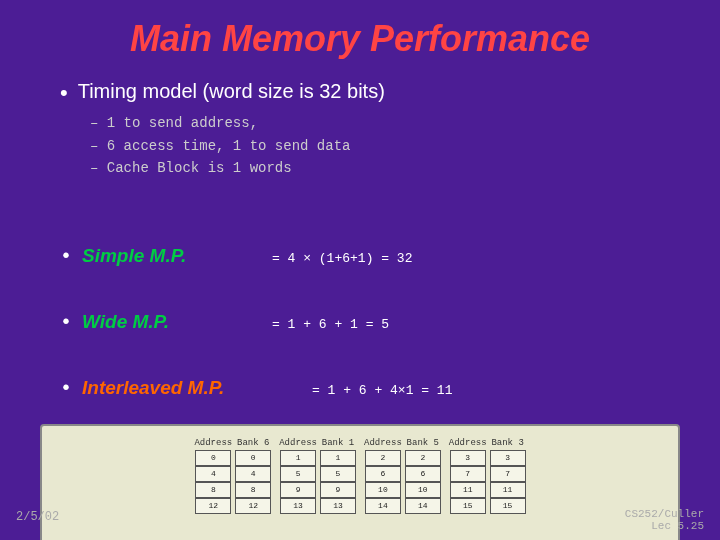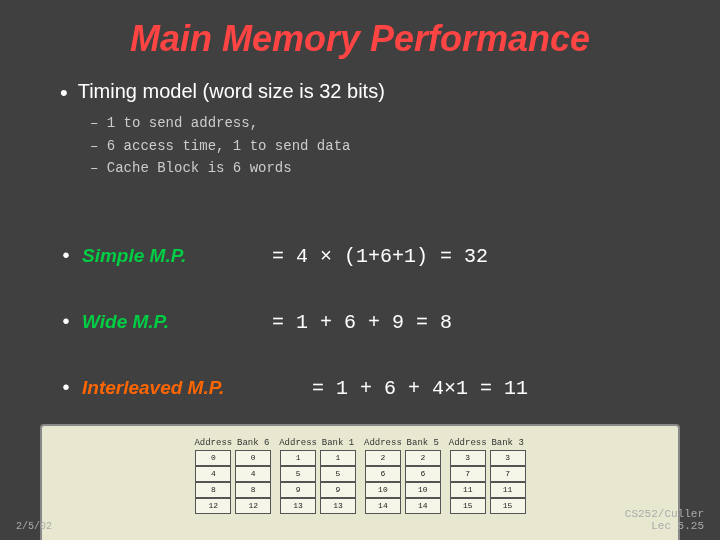--- a/index.html
+++ b/index.html
@@ -7,21 +7,21 @@
       width: 720px;
       height: 540px;
       background: #1a1a2e;
       font-family: 'Courier New', monospace;
       position: relative;
       overflow: hidden;
     }
     .slide {
       width: 720px;
       height: 540px;
-      background: #404040;
+      background: #4c1d95;
       position: relative;
     }
     .title {
       text-align: center;
       padding: 18px 40px 10px 40px;
       font-family: 'Arial', sans-serif;
       font-size: 36px;
       font-weight: bold;
       color: #ff4444;
       font-style: italic;
@@ -78,21 +78,21 @@
       min-width: 190px;
       margin-top: 41px;
     }
     .item-label.interleaved {
       color: #ff6600;
       min-width: 230px;
     }
     .item-formula {
       color: #ffffff;
       font-family: 'Courier New', monospace;
-      font-size: 20px;
+      font-size: 13px;
     }
     .diagram-container {
       margin: 12px 40px 0 40px;
       background: #e8e8d0;
       border: 2px solid #888;
       border-radius: 4px;
       padding: 12px 28px;
       height: 150px;
       position: relative;
     }
@@ -131,25 +131,25 @@
       background: #f5f5e8;
       font-size: 8px;
       font-family: 'Courier New', monospace;
       color: #222;
       display: flex;
       align-items: center;
       justify-content: center;
     }
     .footer-left {
       position: absolute;
-      bottom: 8px;
+      bottom: 16px;
       left: 16px;
       color: #aaaaaa;
       font-family: 'Courier New', monospace;
-      font-size: 10px;
+      font-size: 12px;
     }
     .footer-right {
       position: absolute;
       bottom: 8px;
       right: 16px;
       color: #aaaaaa;
       font-family: 'Courier New', monospace;
       font-size: 11px;
       text-align: right;
       margin-left: 20px;
@@ -165,33 +165,33 @@
   <div class="content">
 
     <div class="bullet-main">
       <span class="bullet-dot">•</span>
       <span>Timing model (word size is 32 bits)</span>
     </div>
 
     <div class="sub-bullets">
       <div class="sub-bullet">1 to send address,</div>
       <div class="sub-bullet">6 access time, 1 to send data</div>
-      <div class="sub-bullet">Cache Block is 6 words</div>
+      <div class="sub-bullet">Cache Block is 1 words</div>
     </div>
 
     <div class="bullets-list">
       <div class="item-row">
         <span class="item-bullet">•</span>
         <span class="item-label">Simple M.P.</span>
         <span class="item-formula">= 4 × (1+6+1) = 32</span>
       </div>
       <div class="item-row">
         <span class="item-bullet">•</span>
         <span class="item-label">Wide M.P.</span>
-        <span class="item-formula">= 1 + 6 + 9 = 8</span>
+        <span class="item-formula">= 1 + 6 + 1 = 5</span>
       </div>
       <div class="item-row">
         <span class="item-bullet">•</span>
         <span class="item-label interleaved">Interleaved M.P.</span>
         <span class="item-formula">= 1 + 6 + 4×1  = 11</span>
       </div>
     </div>
 
   </div>
 

